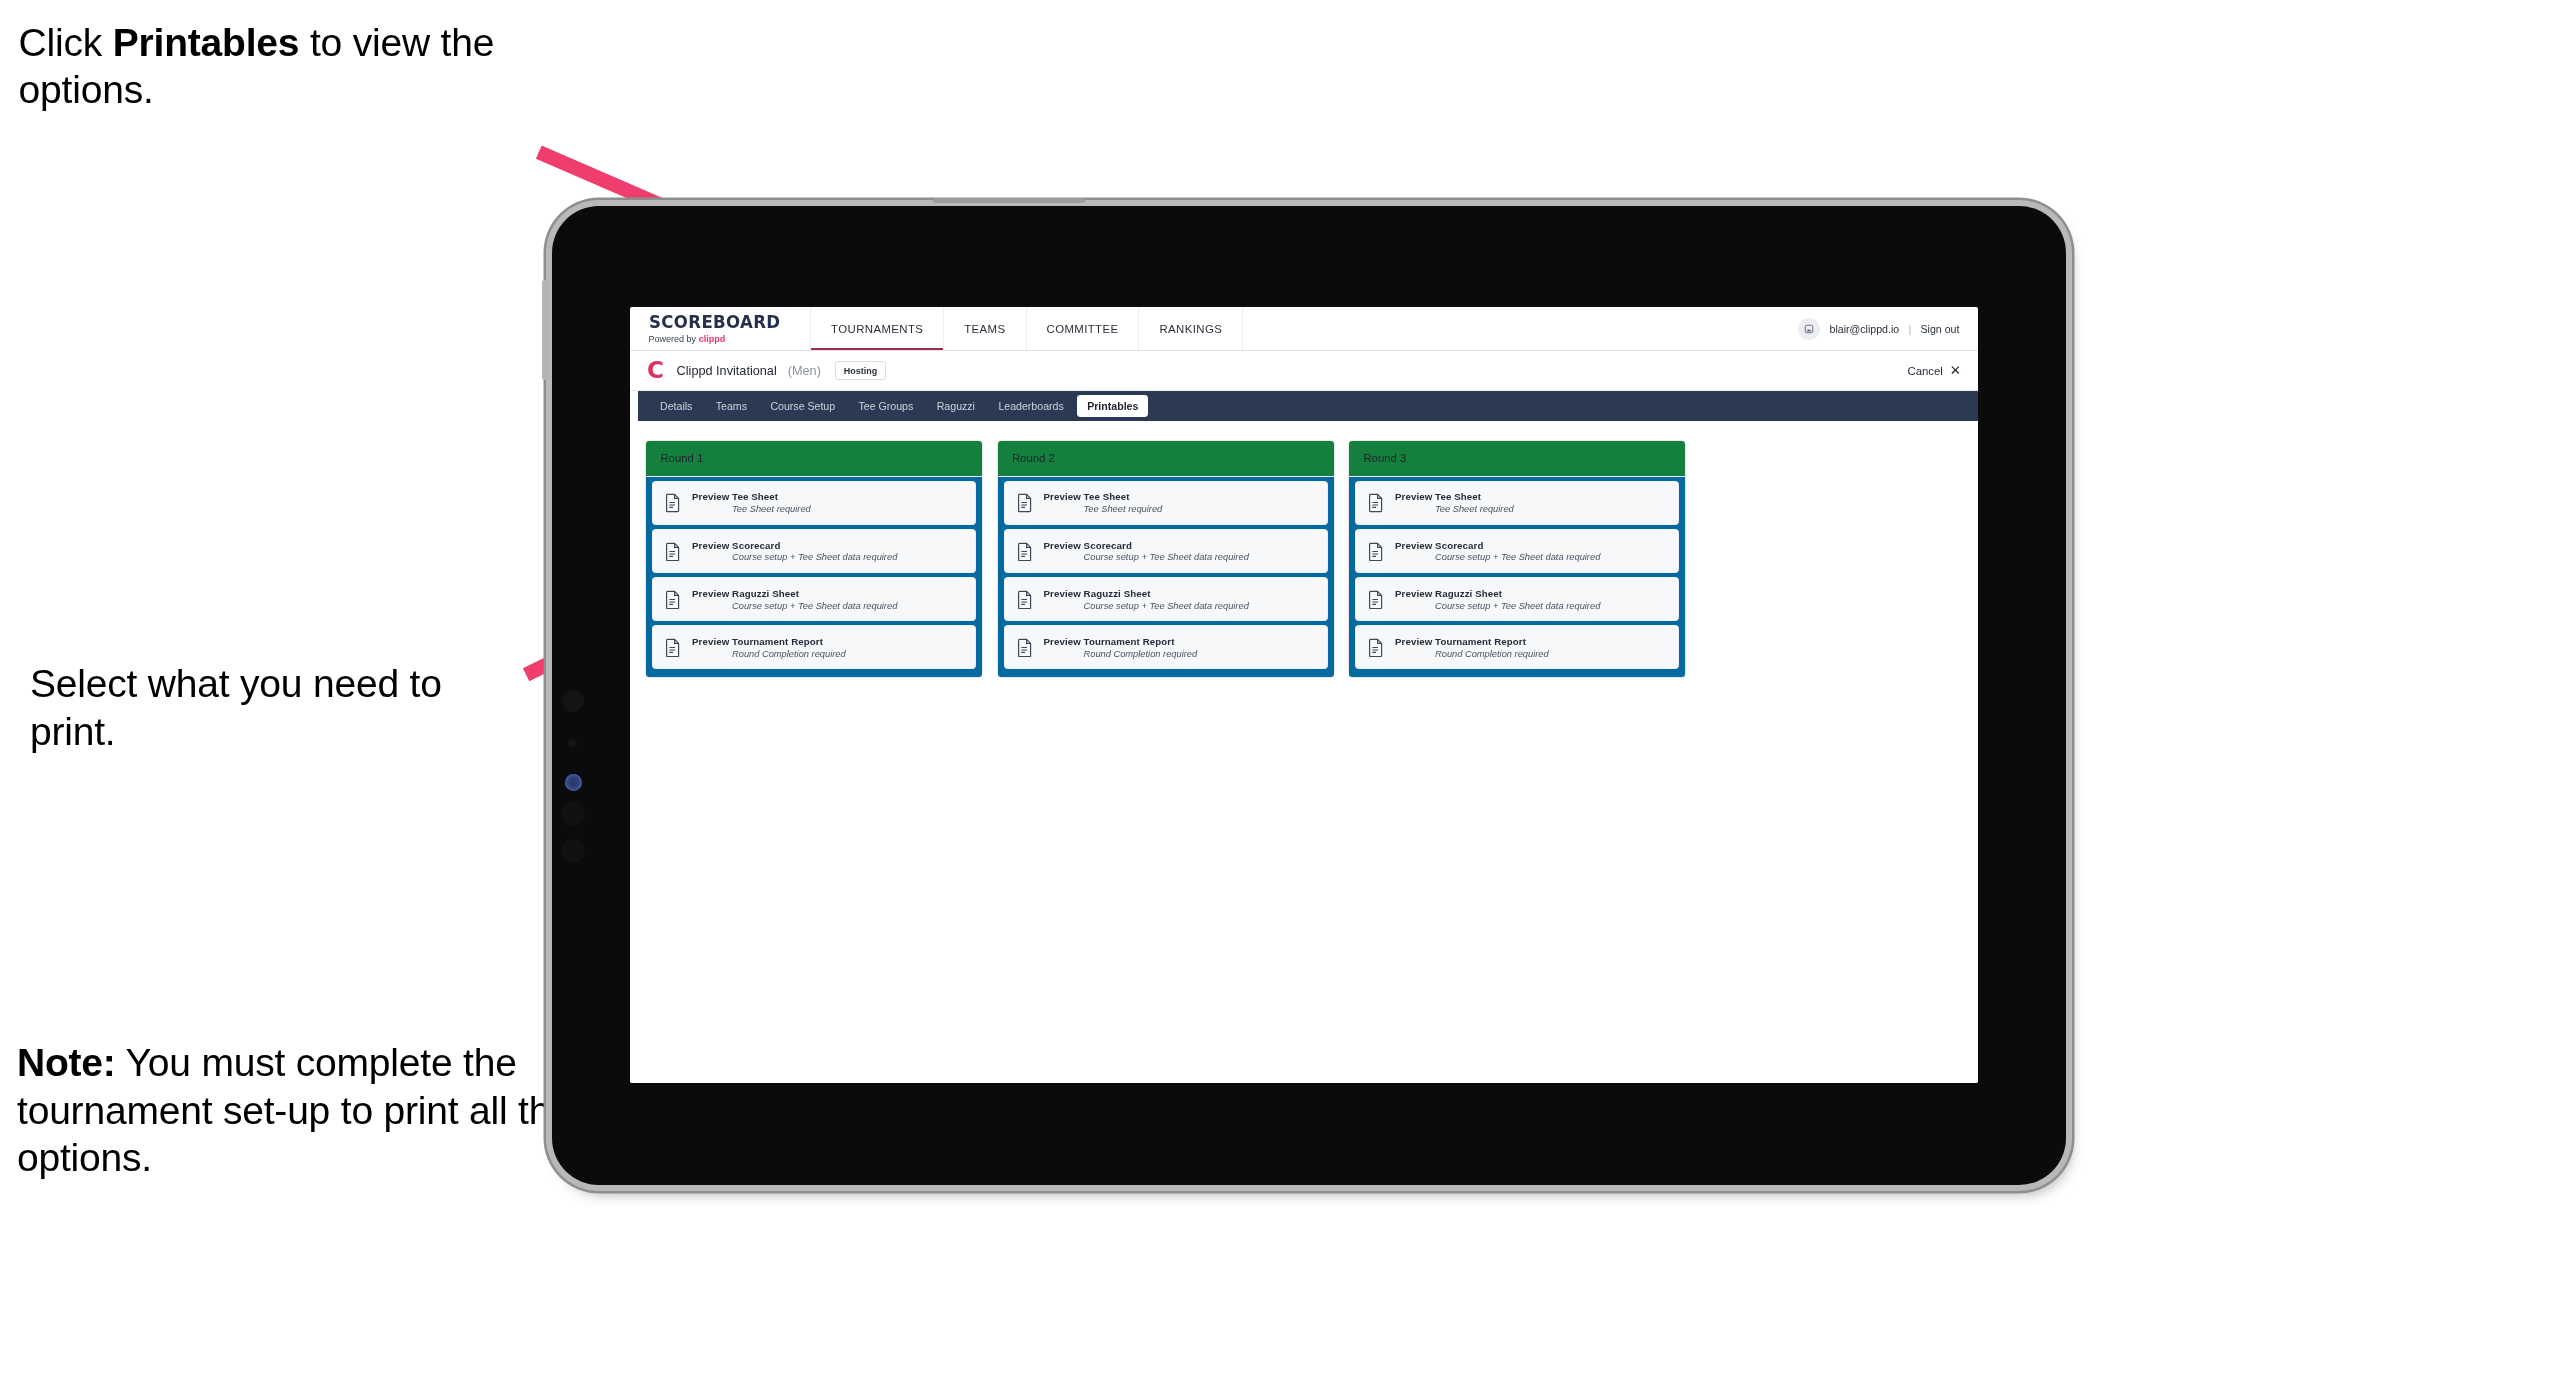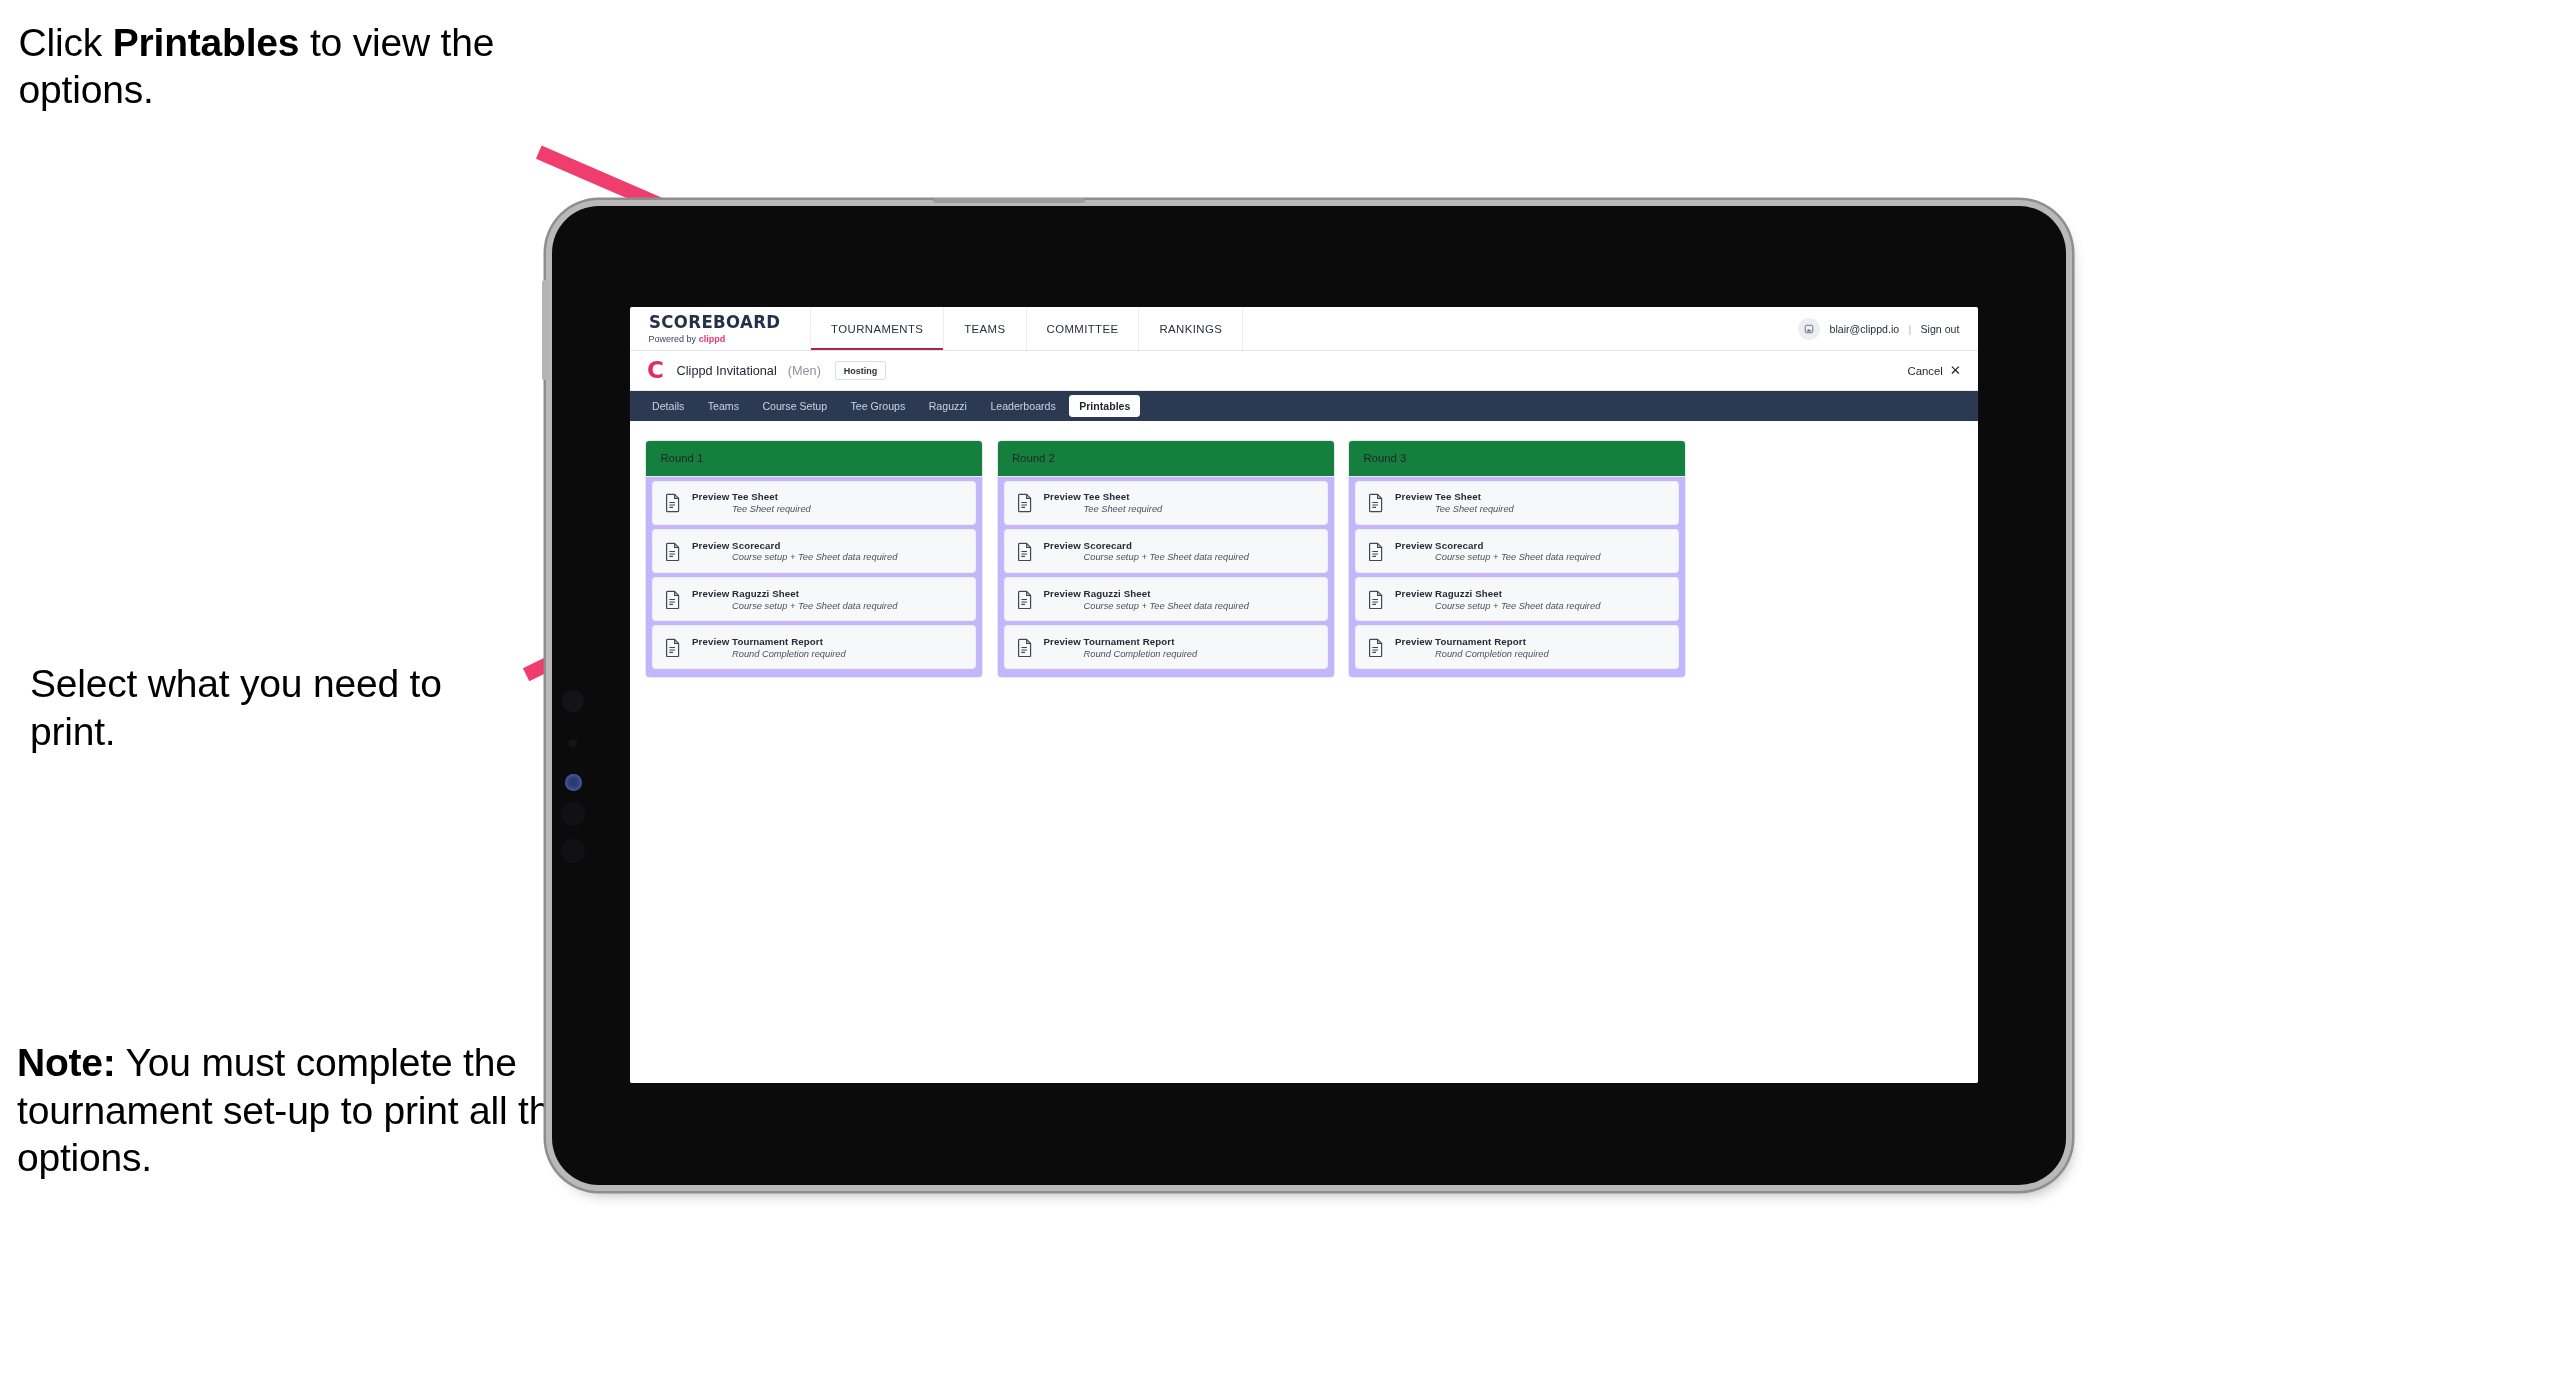--- a/index.html
+++ b/index.html
@@ -200,20 +200,21 @@
 
   
   .tabstrip {
     height: 30px;
     background: #2b3a52;
     display: flex;
     align-items: center;
     padding: 0 12px;
     gap: 3.4px;
     flex: 0 0 auto;
+    margin-left: 8px;
   }
   .tab {
     font-size: 10.6px;
     color: #ccd3de;
     padding: 5px 10px;
     border-radius: 3.4px;
     cursor: pointer;
     white-space: nowrap;
   }
   .tab.active {
@@ -241,21 +242,21 @@
   .round-head {
     height: 36px;
     display: flex; align-items: center;
     padding: 0 14.4px;
     font-size: 11.4px;
     font-weight: 400;
     color: #1f2430;
     background: #15803d;
     border-bottom: 0.8px solid #eceef1;
   }
-  .round-body { background: #c4b5fd; padding: 4.2px 6px 7.6px 6px; }
+  .round-body { background: #0369a1; padding: 4.2px 6px 7.6px 6px; }
   .doc-row {
     display: flex;
     align-items: center;
     gap: 11px;
     background: #f7f8fa;
     border: 0.8px solid #eceef1;
     border-radius: 3.4px;
     padding: 8.5px 12px;
     margin-bottom: 4.2px;
     min-height: 44px;

